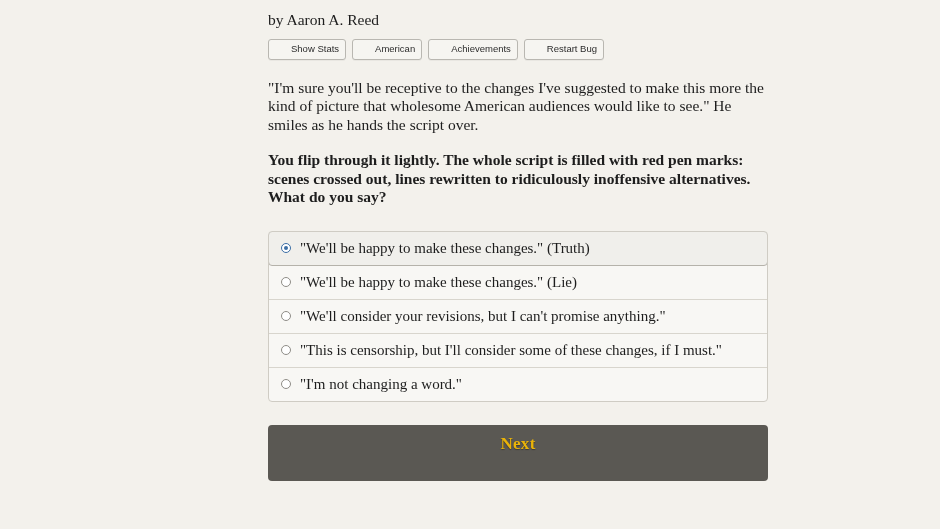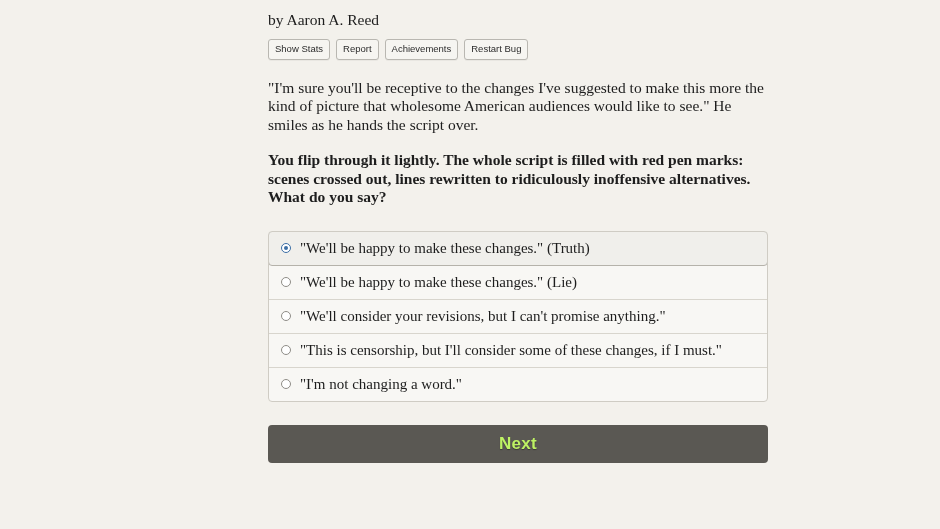--- a/index.html
+++ b/index.html
@@ -37,21 +37,21 @@
   .button-row {
     margin-top: 9px;
     display: flex;
     gap: 6px;
     align-items: center;
   }
   .mini-btn {
     font-family: "Liberation Sans", sans-serif;
     font-size: 9.5px;
     line-height: 1;
-    padding: 4px 6px 5px 6px;
+    padding: 4px 6px 5px 22px;
     background: #f6f5f1;
     border: 1px solid #b9b7b1;
     border-radius: 3px;
     color: #2c2c2c;
     cursor: pointer;
     box-shadow: 0 1px 0 rgba(0,0,0,0.04);
   }
   .story p {
     font-size: 15.5px;
     line-height: 18.5px;
@@ -115,44 +115,44 @@
   }
   .choice-label {
     font-size: 15px;
     line-height: 18px;
     color: #1d1d1d;
   }
   .next-btn {
     display: block;
     width: 100%;
     margin-top: 23px;
-    padding: 9px 0 9px 0;
+    padding: 9px 0 27px 0;
     background: #5a5853;
-    color: #bef264;
+    color: #eab308;
     border: none;
     border-radius: 4px;
-    font-family: Liberation Sans, sans-serif;
+    font-family: Liberation Serif, serif;
     font-size: 17px;
     font-weight: bold;
     letter-spacing: 0.3px;
     cursor: pointer;
     text-shadow: 0 1px 1px rgba(0,0,0,0.35);
   }
 </style>
 </head>
 <body>
 
 <div class="page">
   <div class="content">
 
     <div class="byline">by Aaron A. Reed</div>
 
     <div class="button-row">
       <button class="mini-btn">Show Stats</button>
-      <button class="mini-btn">Report</button>
+      <button class="mini-btn">American</button>
       <button class="mini-btn">Achievements</button>
       <button class="mini-btn">Restart Bug</button>
     </div>
 
     <div class="story">
       <p class="para-1">"I'm sure you'll be receptive to the changes I've suggested to make this more the kind of picture that wholesome American audiences would like to see." He smiles as he hands the script over.</p>
       <p class="para-2">You flip through it lightly. The whole script is filled with red pen marks: scenes crossed out, lines rewritten to ridiculously inoffensive alternatives. What do you say?</p>
     </div>
 
     <div class="choices">

